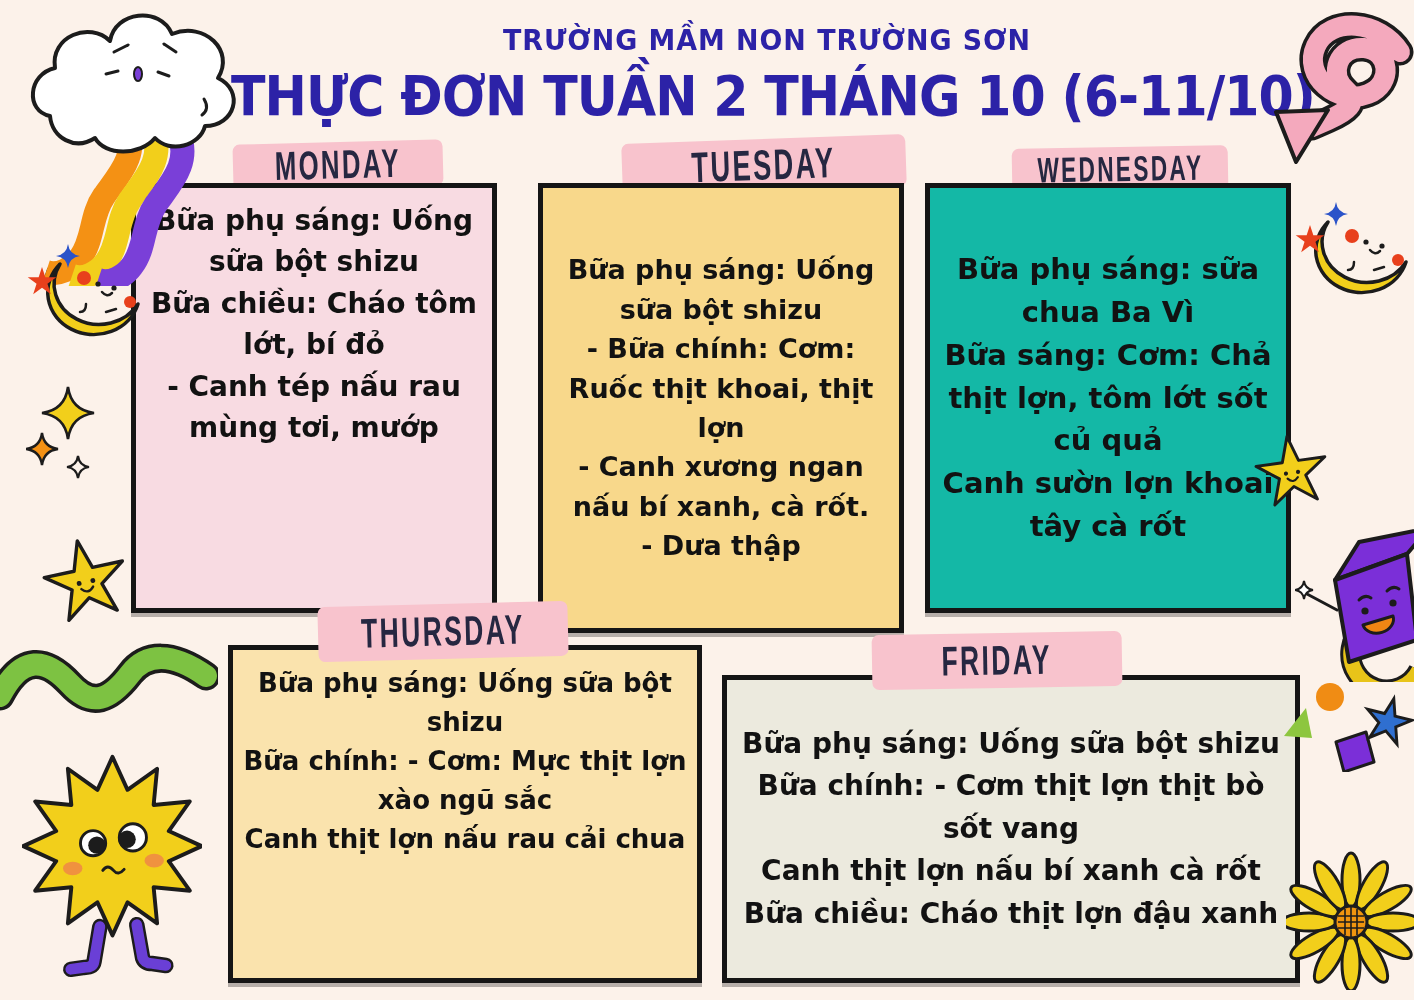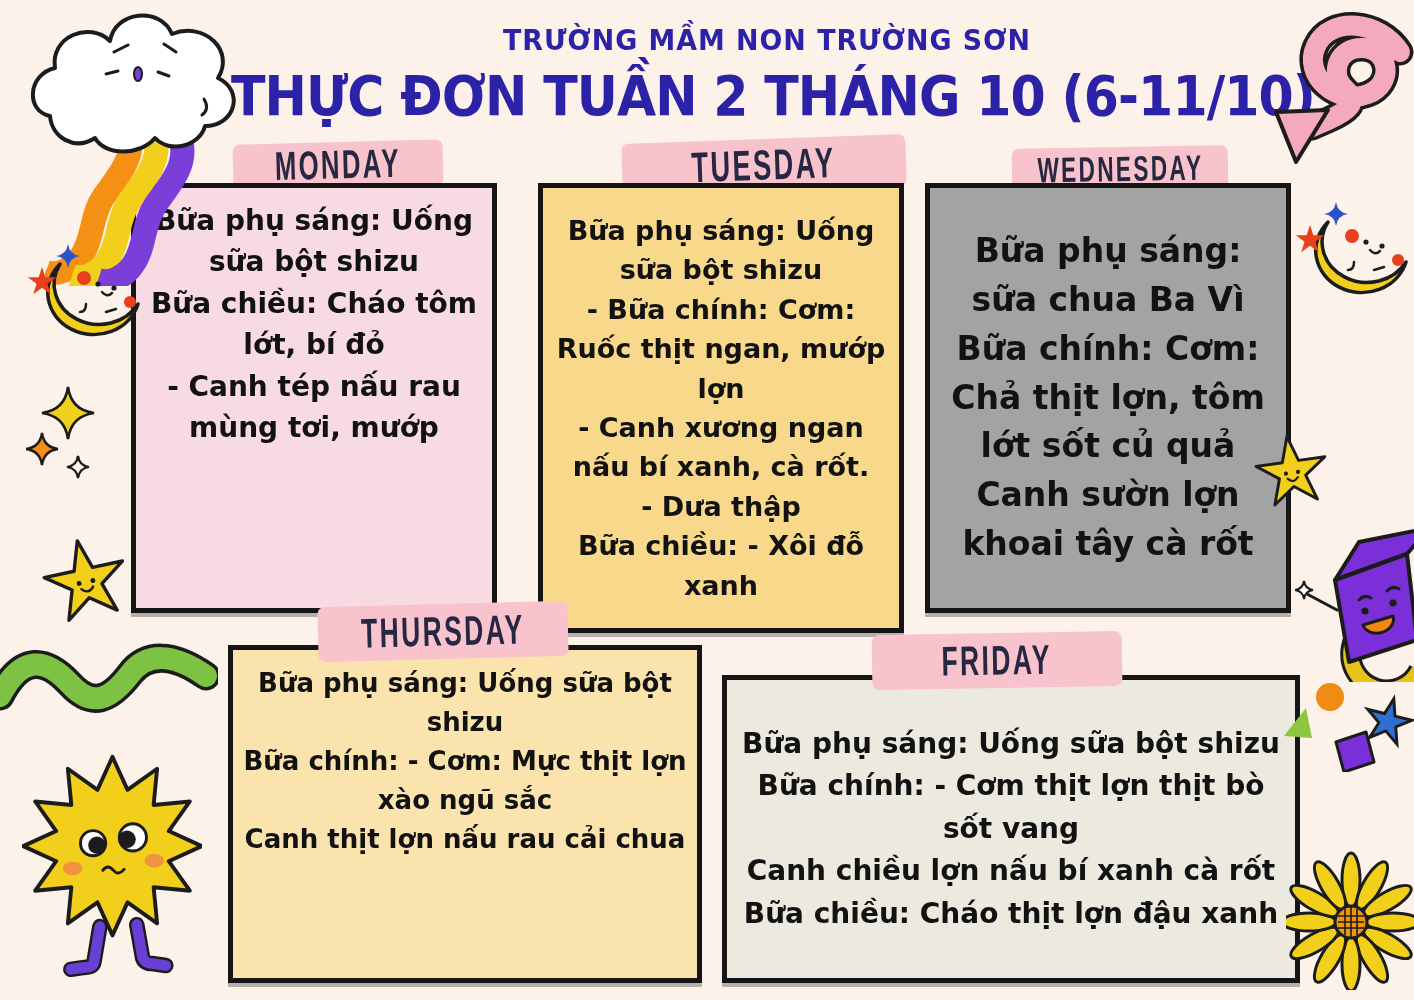--- a/index.html
+++ b/index.html
@@ -68,42 +68,41 @@
   </div>
 
   <div class="card" style="left: 131px; top: 183px; width: 366px; height: 430px; font-size: 28px; line-height: 1.48; padding-top: 12px; background-color: rgb(248, 219, 226); border-color: rgb(21, 21, 21); color: rgb(18, 18, 18);">
     <div class="line">Bữa phụ sáng: Uống sữa bột shizu</div>
     <div class="line">Bữa chiều: Cháo tôm lớt, bí đỏ</div>
     <div class="line">- Canh tép nấu rau mùng tơi, mướp</div>
   </div>
 
   <div class="card center" style="left: 538px; top: 183px; width: 366px; height: 450px; font-size: 27px; line-height: 1.46; background-color: rgb(248, 216, 139); border-color: rgb(21, 21, 21); color: rgb(18, 18, 18);">
     <div class="line">Bữa phụ sáng: Uống sữa bột shizu</div>
-    <div class="line">- Bữa chính: Cơm: Ruốc thịt ngan, mướp lợn</div>
+    <div class="line">- Bữa chính: Cơm: Ruốc thịt khoai, thịt lợn</div>
     <div class="line">- Canh xương ngan nấu bí xanh, cà rốt.</div>
     <div class="line">- Dưa thập</div>
-    <div class="line">Bữa chiều: - Xôi đỗ xanh</div>
-  </div>
-
-  <div class="card center" style="left: 925px; top: 183px; width: 366px; height: 430px; font-size: 33px; line-height: 1.48; background-color: #a3a3a3; border-color: rgb(21, 21, 21); color: rgb(18, 18, 18);">
+  </div>
+
+  <div class="card center" style="left: 925px; top: 183px; width: 366px; height: 430px; font-size: 29px; line-height: 1.48; background-color: #14b8a6; border-color: rgb(21, 21, 21); color: rgb(18, 18, 18);">
     <div class="line">Bữa phụ sáng: sữa chua Ba Vì</div>
-    <div class="line">Bữa chính: Cơm: Chả thịt lợn, tôm lớt sốt củ quả</div>
+    <div class="line">Bữa sáng: Cơm: Chả thịt lợn, tôm lớt sốt củ quả</div>
     <div class="line">Canh sườn lợn khoai tây cà rốt</div>
   </div>
 
   <div class="card" style="left: 228px; top: 645px; width: 474px; height: 338px; font-size: 26px; line-height: 1.5; padding-top: 14px; background-color: rgb(250, 227, 173); border-color: rgb(21, 21, 21); color: rgb(18, 18, 18);">
     <div class="line">Bữa phụ sáng: Uống sữa bột shizu</div>
     <div class="line">Bữa chính: - Cơm: Mực thịt lợn xào ngũ sắc</div>
     <div class="line">Canh thịt lợn nấu rau cải chua</div>
   </div>
 
   <div class="card center" style="left: 722px; top: 675px; width: 578px; height: 308px; font-size: 28px; line-height: 1.52; background-color: rgb(236, 234, 222); border-color: rgb(21, 21, 21); color: rgb(18, 18, 18);">
     <div class="line">Bữa phụ sáng: Uống sữa bột shizu</div>
     <div class="line">Bữa chính: - Cơm thịt lợn thịt bò sốt vang</div>
-    <div class="line">Canh chiều lợn nấu bí xanh cà rốt</div>
+    <div class="line">Canh thịt lợn nấu bí xanh cà rốt</div>
     <div class="line">Bữa chiều: Cháo thịt lợn đậu xanh</div>
   </div>
 
   <div class="deco" style="left:18px;top:-6px;">
     <svg width="232" height="292" viewBox="0 0 232 292">
       <g stroke="#1c1c1c" stroke-width="9" fill="none" stroke-linecap="butt">
         <path d="M108,130 C122,160 100,182 86,202 C72,222 76,246 62,264 C54,275 40,282 28,278"></path>
         <path d="M134,134 C148,164 126,186 112,206 C98,226 102,250 88,268 C80,279 66,286 54,282"></path>
         <path d="M160,138 C174,168 152,190 138,210 C124,230 128,254 114,272 C106,283 92,290 80,286"></path>
       </g>

